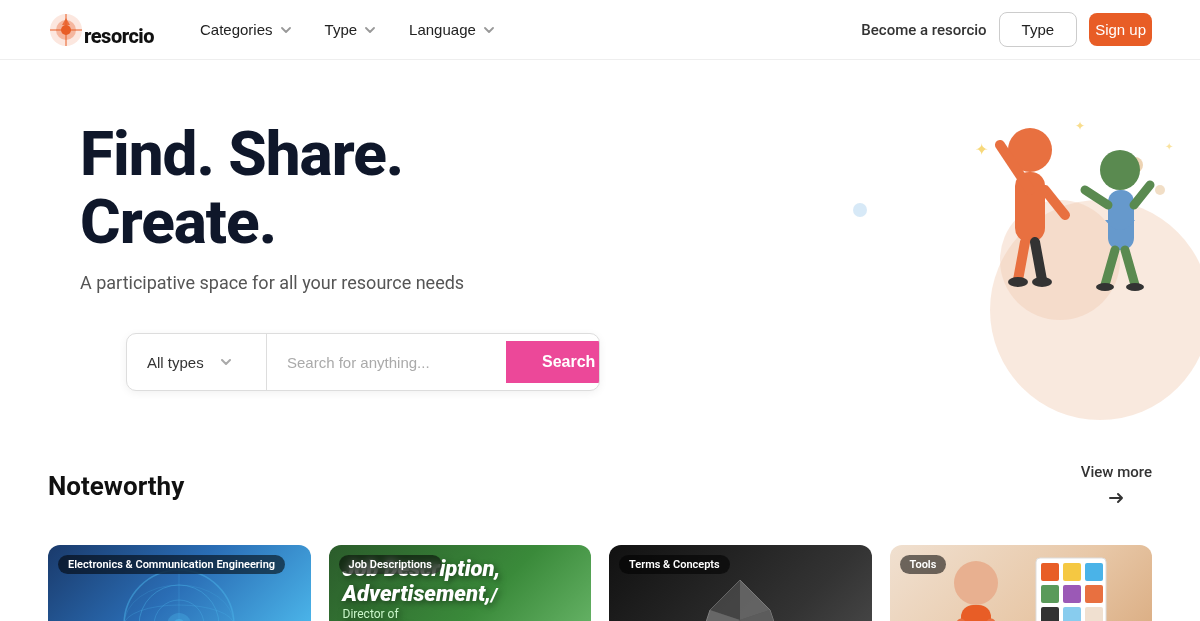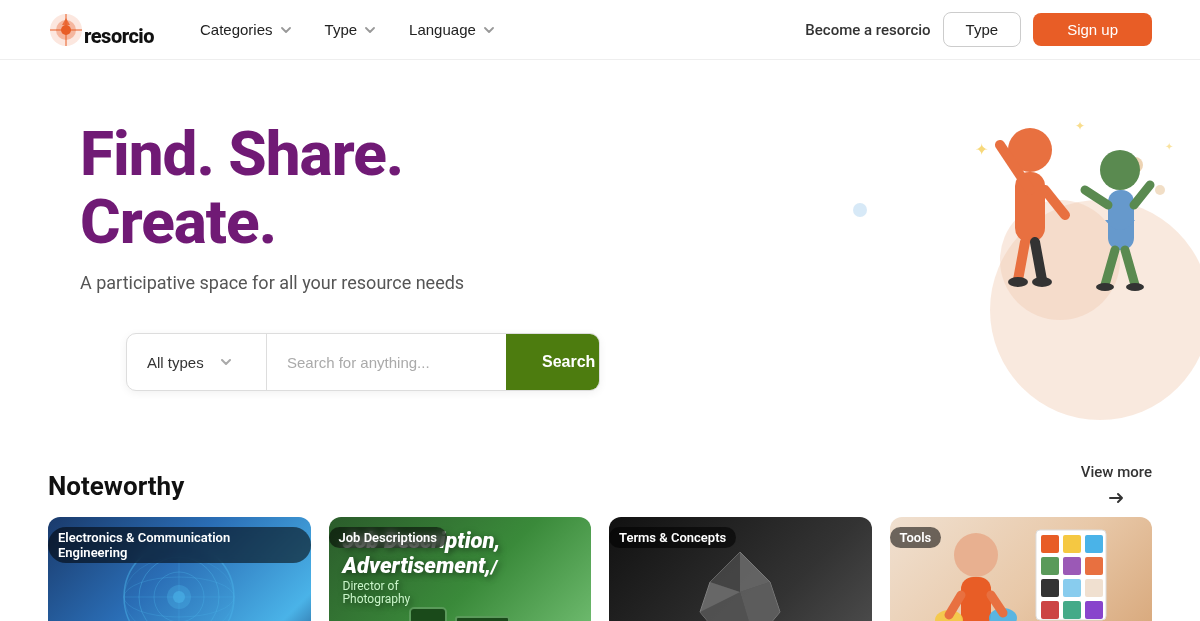--- a/index.html
+++ b/index.html
@@ -60,21 +60,21 @@
       padding: 8px 22px;
       border: 1.5px solid #ccc;
       background: #fff;
       border-radius: 8px;
       font-size: 15px;
       cursor: pointer;
       color: #222;
       transition: border-color 0.15s;
     }
     .btn-primary {
-      padding: 8px 34px;
+      padding: 8px 6px;
       border: none;
       background: #e85d26;
       color: #fff;
       border-radius: 8px;
       font-size: 15px;
       cursor: pointer;
       transition: background 0.15s;
     }
 
     
@@ -87,21 +87,21 @@
     }
     .hero-text {
       max-width: 520px;
       position: relative;
       z-index: 2;
     }
     .hero-title {
       font-size: 62px;
       font-weight: 800;
       line-height: 1.1;
-      color: #701a75;
+      color: #0f172a;
       letter-spacing: -1px;
       margin-bottom: 16px;
     }
     .hero-subtitle {
       font-size: 18px;
       color: #555;
       margin-bottom: 40px;
     }
     .hero-illustration {
       position: absolute;
@@ -147,40 +147,40 @@
       height: 56px;
       border: none;
       outline: none;
       font-size: 15px;
       padding: 0 20px;
       color: #737373;
       background: transparent;
     }
     .search-input::placeholder { color: #aaa; }
     .search-submit {
-      height: 56px;
+      height: 42px;
       padding: 0 36px;
-      background: #4d7c0f;
+      background: #ec4899;
       color: #fff;
       border: none;
       font-size: 16px;
       font-weight: 600;
       cursor: pointer;
       transition: background 0.15s;
     }
 
     
     .noteworthy {
       padding: 32px 48px 40px;
     }
     .noteworthy-header {
       display: flex;
       align-items: center;
       justify-content: space-between;
-      margin-bottom: 8px;
+      margin-bottom: 36px;
     }
     .noteworthy-title {
       font-size: 26px;
       font-weight: 700;
       color: #111;
     }
     .view-more-link {
       display: flex;
       align-items: center;
       gap: 6px;
@@ -202,24 +202,24 @@
       border-radius: 12px;
       overflow: hidden;
       position: relative;
       height: 160px;
       cursor: pointer;
       background: #ccc;
     }
     .card-tag {
       position: absolute;
       top: 10px;
-      left: 0;
+      left: 10px;
       background: rgba(0,0,0,0.55);
       color: #fff;
-      font-size: 13px;
+      font-size: 11px;
       font-weight: 600;
       padding: 3px 10px;
       border-radius: 20px;
       backdrop-filter: blur(4px);
     }
 
     
     .card-1 { background: linear-gradient(135deg, #1a3a6b 0%, #2a6db5 40%, #4ab3e8 80%, #1a3a6b 100%); }
     .card-2 { background: linear-gradient(135deg, #2b5c2b 0%, #3a8a3a 50%, #7ec97e 100%); }
     .card-3 { background: linear-gradient(135deg, #111 0%, #333 60%, #555 100%); }

